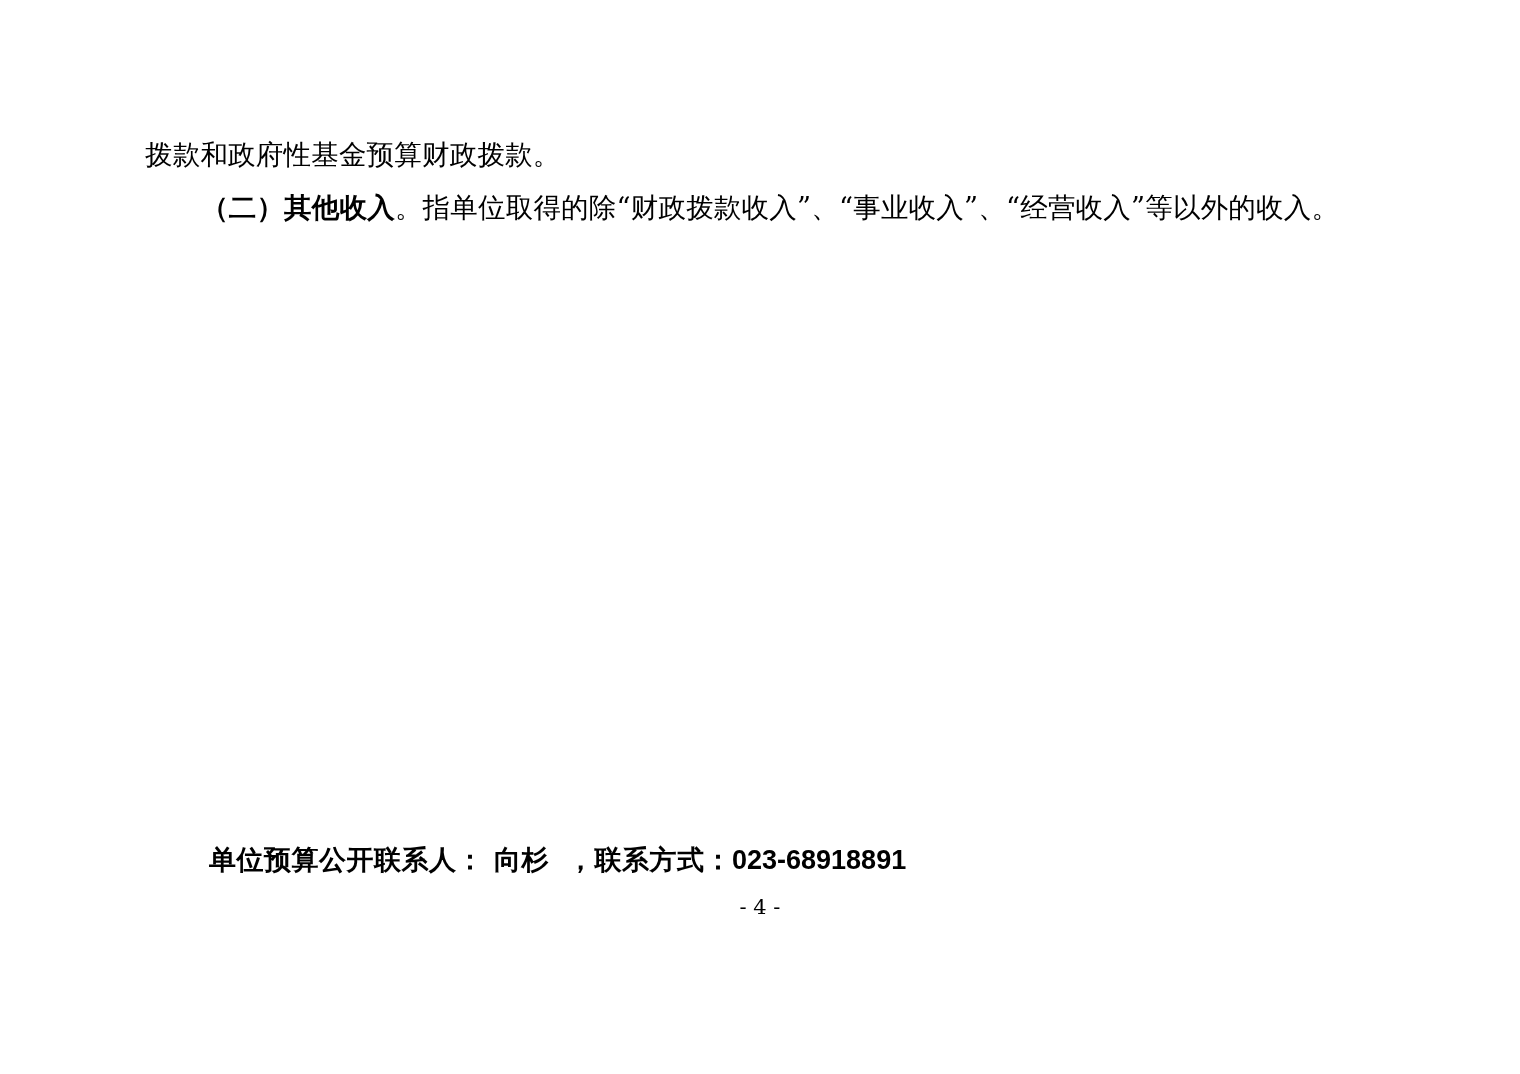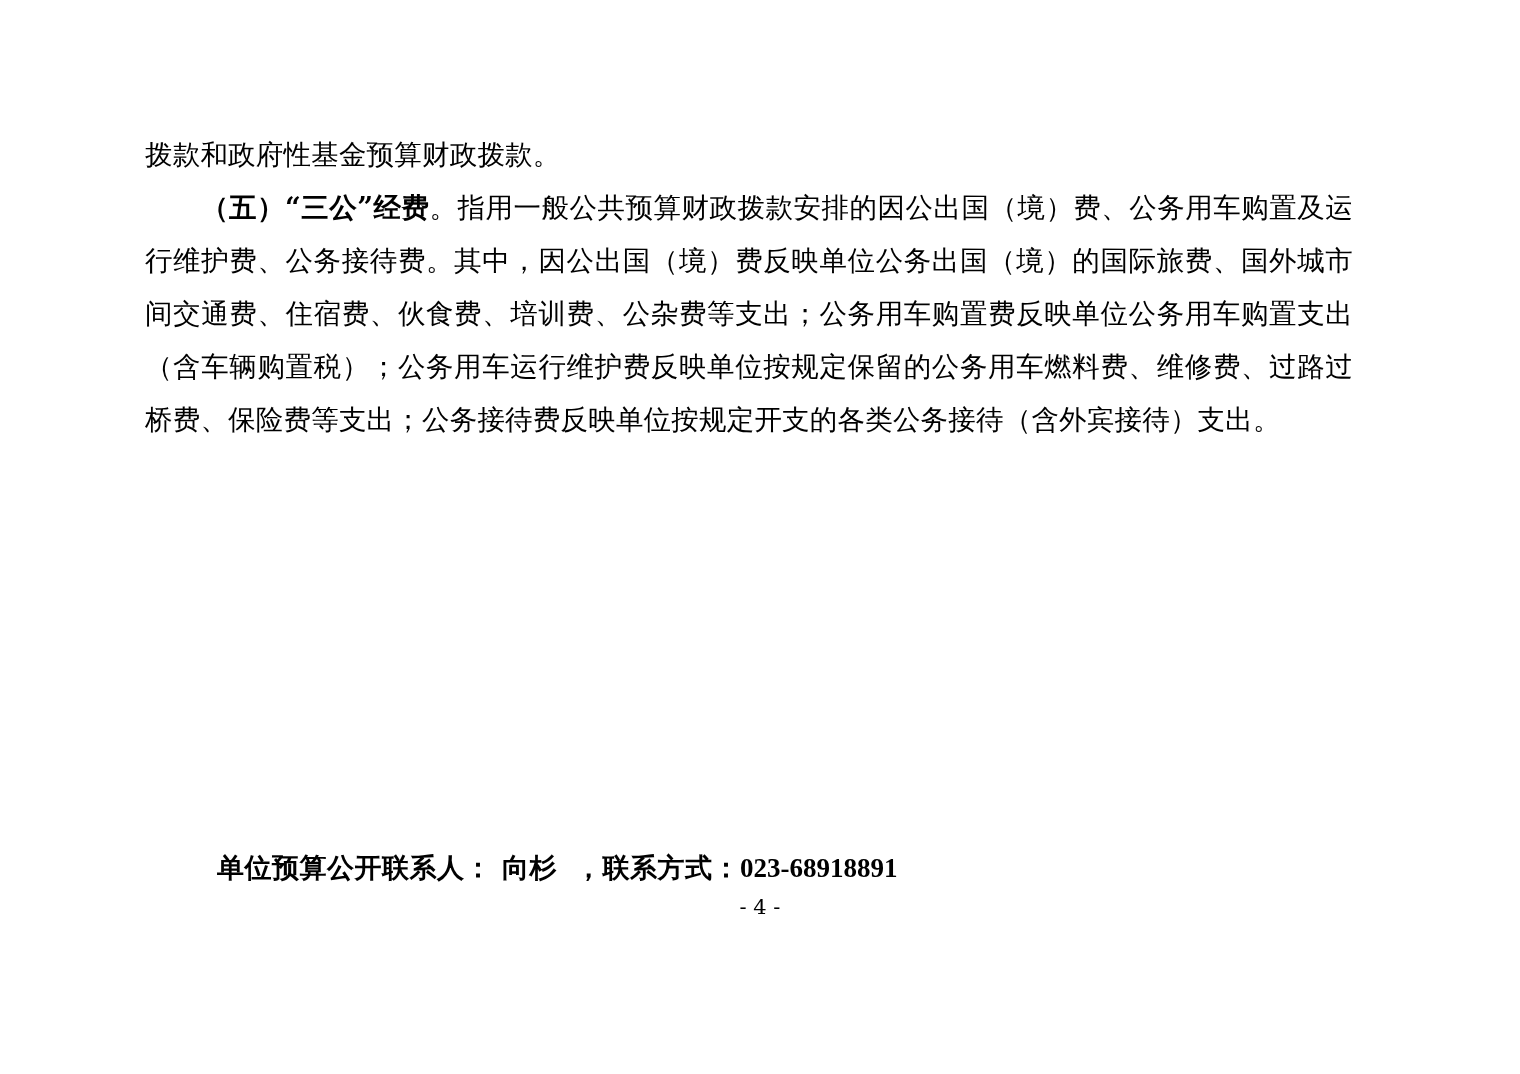--- a/index.html
+++ b/index.html
@@ -45,23 +45,23 @@
     position: absolute;
     left: 145px;
     top: 832px;
     width: 1208px;
   }
   .contact {
     font-size: 27px;
     line-height: 40px;
     font-weight: bold;
     letter-spacing: 0.5px;
-    margin: 16px;
+    margin: 8px;
     padding-left: 56px;
-    font-family: Liberation Serif, serif;
+    font-family: Liberation Sans, sans-serif;
   }
   .contact .name-slot {
     padding: 0 18px 0 10px;
   }
   .contact .tel {
     font-weight: bold;
     letter-spacing: 0px;
   }
   .page-number {
     position: absolute;
@@ -77,26 +77,26 @@
 <body>
 
 <div class="page">
 
   <div class="content">
 
     <p class="para">
       <span>拨款和政府性基金预算财政拨款。</span>
     </p>
 
+    <p class="para indent">
+      <span class="bold">（二）其他收入</span><span>。指单位取得的除“财政拨款收入”、“事业收入”、“经营收入”等以外的收入。</span>
+    </p>
 
 
 
-    <p class="para indent">
-      <span class="bold">（五）“三公”经费</span><span>。指用一般公共预算财政拨款安排的因公出国（境）费、公务用车购置及运行维护费、公务接待费。其中，因公出国（境）费反映单位公务出国（境）的国际旅费、国外城市间交通费、住宿费、伙食费、培训费、公杂费等支出；公务用车购置费反映单位公务用车购置支出（含车辆购置税）；公务用车运行维护费反映单位按规定保留的公务用车燃料费、维修费、过路过桥费、保险费等支出；公务接待费反映单位按规定开支的各类公务接待（含外宾接待）支出。</span>
-    </p>
 
   </div>
 
   <div class="contact-block">
     <p class="contact">
       <span>单位预算公开联系人：</span><span class="name-slot">向杉</span><span>，</span><span>联系方式：</span><span class="tel">023-68918891</span>
     </p>
   </div>
 
   <div class="page-number">- 4 -</div>

